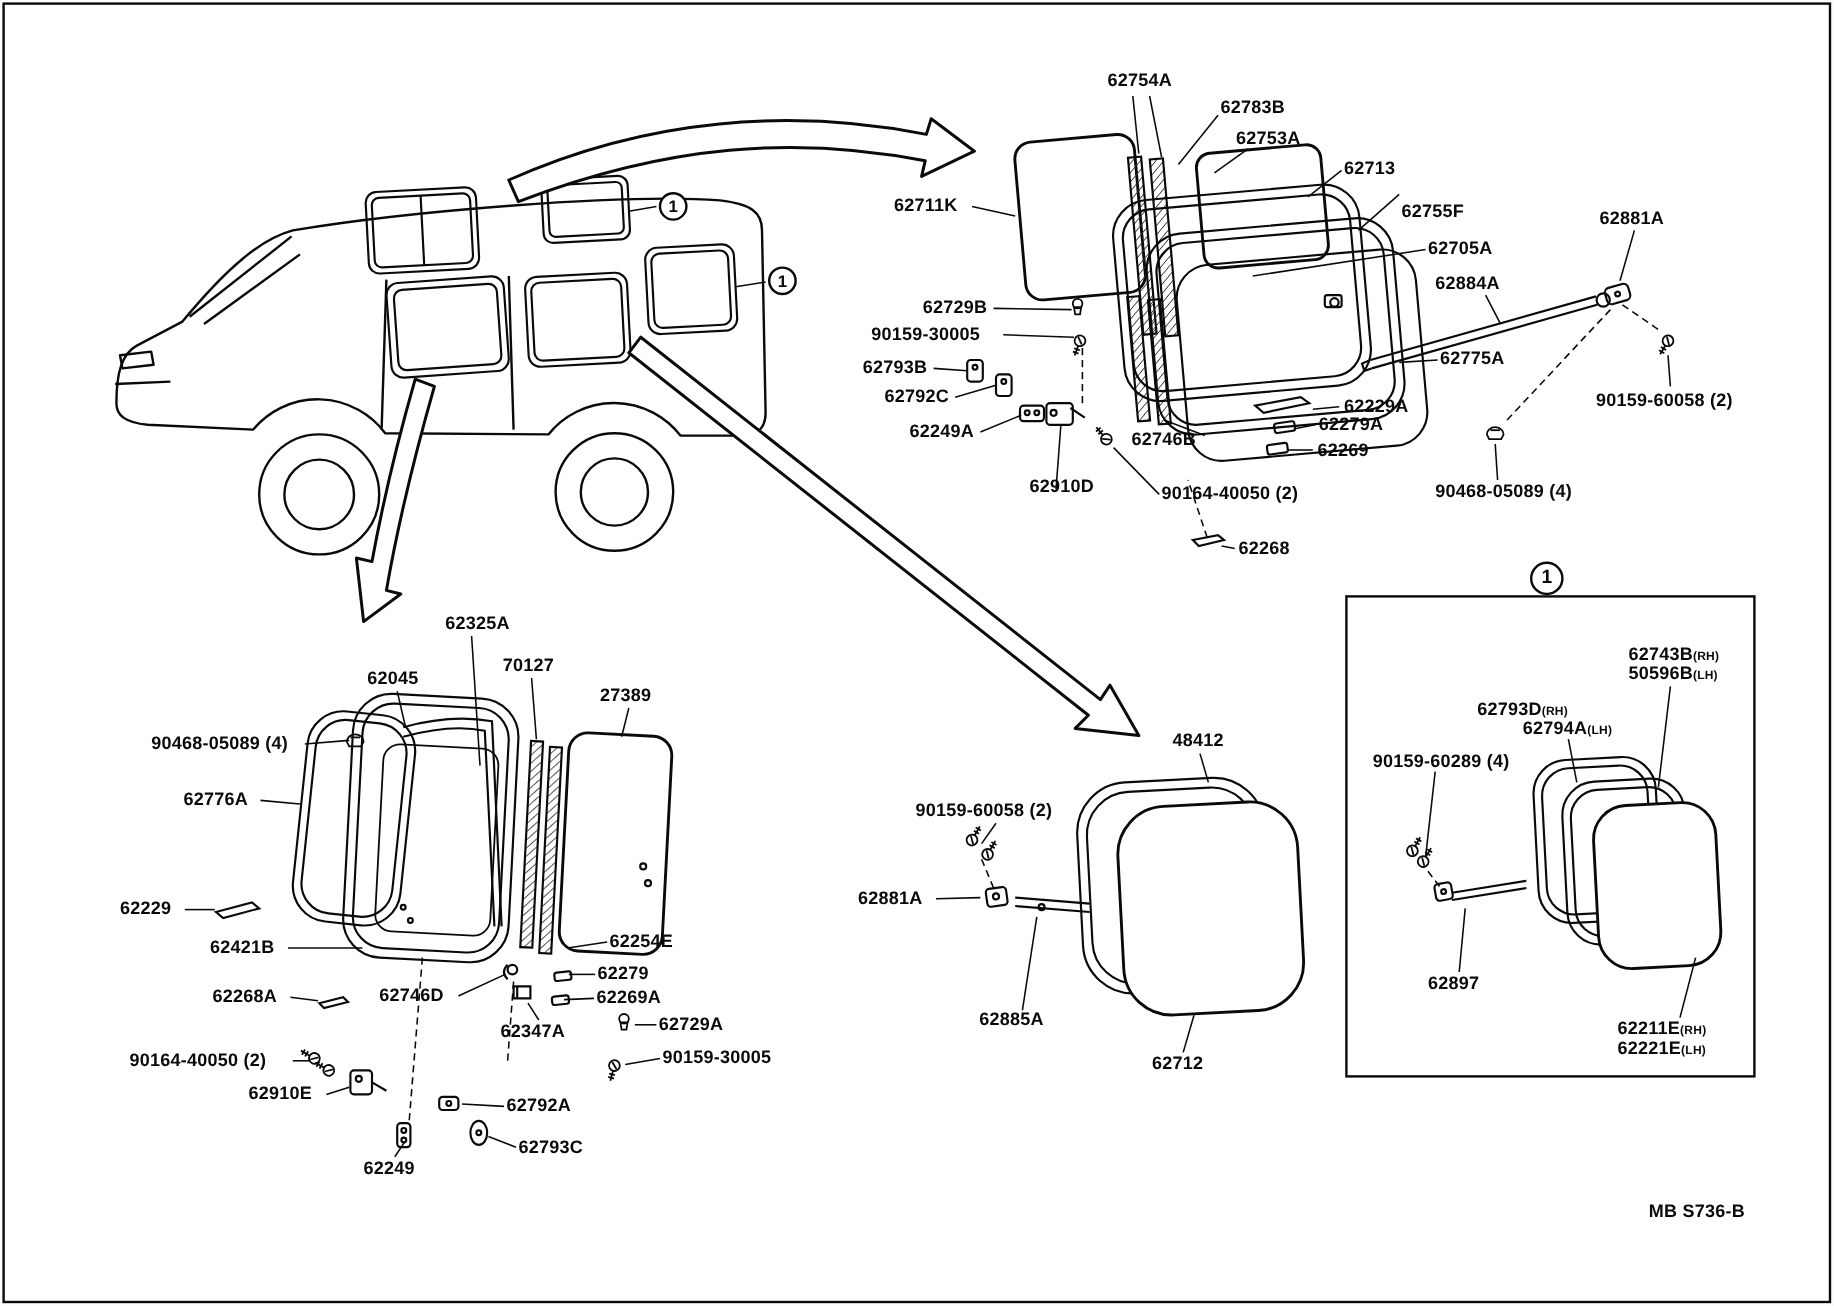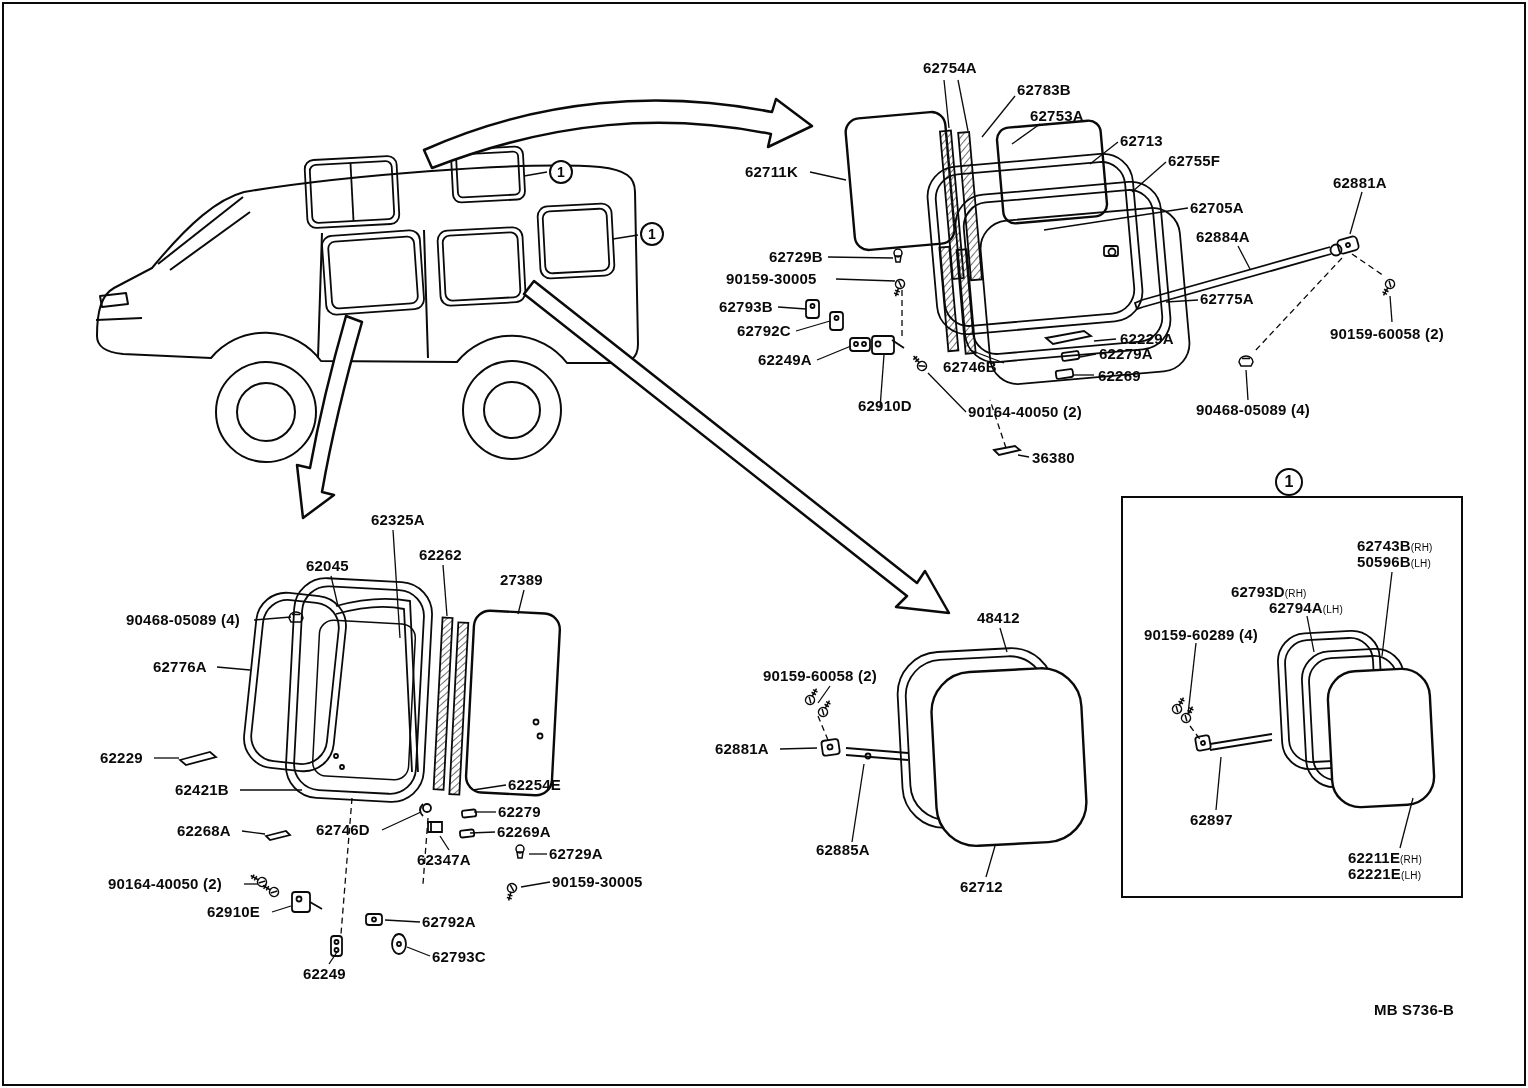--- a/index.html
+++ b/index.html
@@ -2,21 +2,21 @@
 <html><head>
 <meta charset="utf-8">
 <style>
   *{box-sizing:border-box}
   body{margin:0;background:#e8e8e8}
   .page{position:relative;width:1528px;height:1088px;background:#fff;
         font-family:"Liberation Sans","DejaVu Sans",sans-serif;color:#0a0a0a;overflow:hidden}
   .art{position:absolute;left:0;top:0}
   .lbl{position:absolute;font-size:15px;font-weight:700;letter-spacing:.2px;
        white-space:nowrap;line-height:16px}
-  .suf{font-size:10px;font-weight:400}
+  .suf{font-size:10px;font-weight:700}
   .callout{position:absolute;width:24px;height:24px;border:2px solid #0a0a0a;border-radius:50%;
            display:flex;align-items:center;justify-content:center;font-size:14px;font-weight:700;background:#fff}
   .callout.big{width:28px;height:28px;font-size:16px}
 </style>
 </head>
 <body>
 
 <div class="page">
 
 <svg class="art" width="1528" height="1088" viewBox="0 0 1528 1088" xmlns="http://www.w3.org/2000/svg">
@@ -319,43 +319,43 @@
 </svg>
 
 <div class="callout" style="left:549px;top:160px">1</div>
 <div class="callout" style="left:640px;top:222px">1</div>
 <div class="callout big" style="left:1275px;top:468px">1</div>
 
 <div class="lbl" style="left:923px;top:60px">62754A</div>
 <div class="lbl" style="left:1017px;top:82px">62783B</div>
 <div class="lbl" style="left:1030px;top:108px">62753A</div>
 <div class="lbl" style="left:1120px;top:133px">62713</div>
-<div class="lbl" style="left:1168px;top:153px">62755F</div>
+<div class="lbl" style="left:1168px;top:169px">62755F</div>
 <div class="lbl" style="left:745px;top:164px">62711K</div>
 <div class="lbl" style="left:1333px;top:175px">62881A</div>
 <div class="lbl" style="left:1190px;top:200px">62705A</div>
 <div class="lbl" style="left:1196px;top:229px">62884A</div>
 <div class="lbl" style="left:769px;top:249px">62729B</div>
 <div class="lbl" style="left:726px;top:271px">90159-30005</div>
 <div class="lbl" style="left:719px;top:299px">62793B</div>
 <div class="lbl" style="left:1200px;top:291px">62775A</div>
 <div class="lbl" style="left:737px;top:323px">62792C</div>
 <div class="lbl" style="left:1120px;top:331px">62229A</div>
 <div class="lbl" style="left:758px;top:352px">62249A</div>
 <div class="lbl" style="left:1099px;top:346px">62279A</div>
 <div class="lbl" style="left:943px;top:359px">62746B</div>
 <div class="lbl" style="left:1098px;top:368px">62269</div>
 <div class="lbl" style="left:1330px;top:326px">90159-60058 (2)</div>
 <div class="lbl" style="left:858px;top:398px">62910D</div>
 <div class="lbl" style="left:968px;top:404px">90164-40050 (2)</div>
 <div class="lbl" style="left:1196px;top:402px">90468-05089 (4)</div>
-<div class="lbl" style="left:1032px;top:450px">36380</div>
+<div class="lbl" style="left:1032px;top:450px">62268</div>
 
 <div class="lbl" style="left:371px;top:512px">62325A</div>
-<div class="lbl" style="left:419px;top:547px">62262</div>
+<div class="lbl" style="left:419px;top:547px">70127</div>
 <div class="lbl" style="left:306px;top:558px">62045</div>
 <div class="lbl" style="left:500px;top:572px">27389</div>
 <div class="lbl" style="left:126px;top:612px">90468-05089 (4)</div>
 <div class="lbl" style="left:153px;top:659px">62776A</div>
 <div class="lbl" style="left:100px;top:750px">62229</div>
 <div class="lbl" style="left:175px;top:782px">62421B</div>
 <div class="lbl" style="left:508px;top:777px">62254E</div>
 <div class="lbl" style="left:177px;top:823px">62268A</div>
 <div class="lbl" style="left:316px;top:822px">62746D</div>
 <div class="lbl" style="left:498px;top:804px">62279</div>

